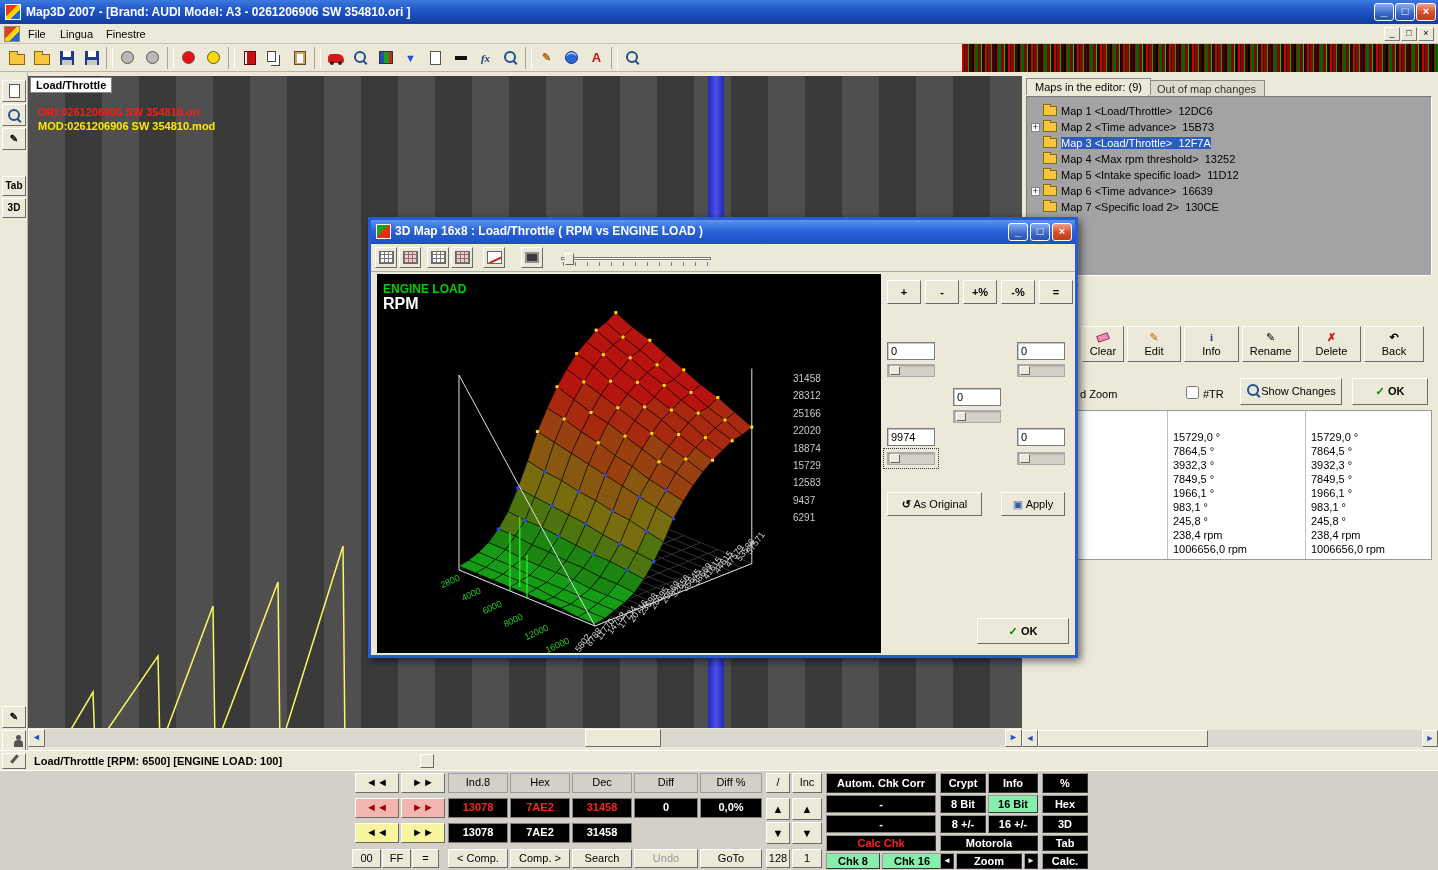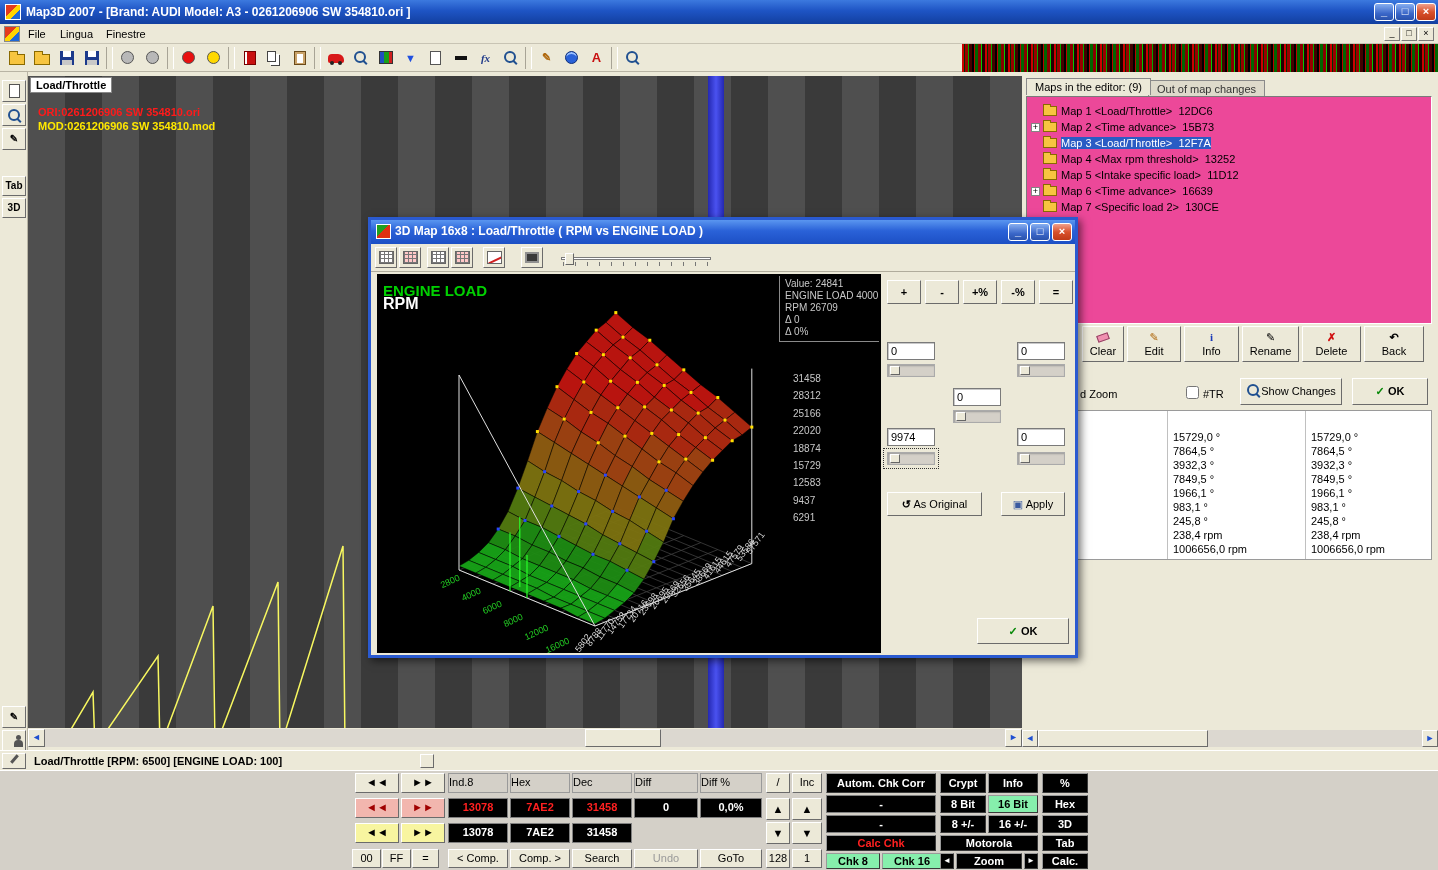--- a/index.html
+++ b/index.html
@@ -55,21 +55,21 @@
 #ori-line{left:10px;top:30px;color:#ff1a1a;font-weight:bold}
 #mod-line{left:10px;top:44px;color:#ffe800;font-weight:bold}
 
 .hsb{background:#dcd8d0}
 .sb-btn{position:absolute;background:#ECE9D8;border:1px solid;border-color:#fff #6b6b6b #6b6b6b #fff;text-align:center;color:#2050d0;font-size:9px;line-height:15px}
 .sb-thumb{position:absolute;background:#ECE9D8;border:1px solid;border-color:#fff #6b6b6b #6b6b6b #fff}
 
 #right-panel{left:1022px;top:76px;width:416px;height:674px;background:#ECE9D8}
 .rp-tab{position:absolute;padding:2px 8px;border:1px solid #8a8a8a;border-bottom:none;background:#ECE9D8}
 .rp-tab.inactive{background:#dedacb;color:#333}
-#rp-list{left:4px;top:20px;width:406px;height:228px;background:#ec4899;border:1px solid;border-color:#7a7a7a #fff #fff #7a7a7a;overflow:hidden}
+#rp-list{left:4px;top:20px;width:406px;height:180px;background:#a3a3a3;border:1px solid;border-color:#7a7a7a #fff #fff #7a7a7a;overflow:hidden}
 .tree-row{position:absolute;left:4px;height:15px;white-space:nowrap}
 .expbox{display:inline-block;width:9px;height:9px;border:1px solid #848484;background:#fff;font-size:9px;line-height:7px;text-align:center;vertical-align:1px;margin-right:3px}
 .expbox:empty{visibility:hidden}
 .folder{display:inline-block;width:14px;height:10px;background:#f7c540;border:1px solid #8a6a00;position:relative;vertical-align:-1px;margin-right:4px}
 .folder::before{content:"";position:absolute;left:-1px;top:-3px;width:6px;height:2px;background:#f7c540;border:1px solid #8a6a00;border-bottom:none}
 .tlabel{white-space:pre}
 .tlabel.sel{background:#2A5CC4;color:#fff}
 .act{position:absolute;height:36px;background:#ECE9D8;border:1px solid;border-color:#fff #6b6b6b #6b6b6b #fff;text-align:center;font-size:11px;padding-top:2px}
 .act .aic{display:block;height:16px;line-height:16px}
 .i-eraser{display:inline-block;width:12px;height:7px;background:#f090b0;border:1px solid #904060;transform:rotate(-20deg)}
@@ -82,21 +82,21 @@
 .rp-c1{position:absolute;left:146px;white-space:nowrap}
 .rp-c2{position:absolute;left:284px;white-space:nowrap}
 
 #statusbar{left:0;top:750px;width:1438px;height:20px;background:#ECE9D8;border-top:1px solid #fff}
 
 #bottom-panel{left:0;top:770px;width:1438px;height:100px;background:#D4D0C8;border-top:1px solid #fff}
 .bp-b{position:absolute;background:#ECE9D8;border:1px solid;border-color:#fff #6b6b6b #6b6b6b #fff;text-align:center;font-size:11px;line-height:17px;overflow:hidden}
 .bp-b.pink{background:#f2b6ae;color:#a00000}
 .bp-b.yellow{background:#f8f5a0}
 .bp-b.dis{color:#9a9a9a}
-.bp-h{position:absolute;background:#d4d0c8;border:1px solid #9a9a9a;line-height:17px}
+.bp-h{position:absolute;background:#d4d0c8;border:1px solid #9a9a9a;text-align:center;line-height:17px}
 .bp-k{position:absolute;background:#000;border:1px solid #808080;color:#fff;font-weight:bold;text-align:center;line-height:17px}
 .bp-k.red{color:#ff2020}
 .bp-kb{position:absolute;background:#000;color:#fff;border:1px solid;border-color:#9a9a9a #3a3a3a #3a3a3a #9a9a9a;font-weight:bold;text-align:center;line-height:16px;font-size:11px;overflow:hidden}
 .bp-kb.redtxt{color:#ff2020}
 .bp-kb.redbg{background:#86efac;color:#000}
 
 #map-window{left:368px;top:217px;width:710px;height:441px;border:3px solid #2a5ad0;background:#ECE9D8;box-shadow:3px 3px 8px rgba(0,0,0,.55);z-index:50}
 .mw-title{position:absolute;left:0;top:0;width:704px;height:24px;background:linear-gradient(180deg,#5a96f0,#2a62d8 45%,#1c4fc4);color:#fff;font-weight:bold;font-size:12px}
 .mw-title .ttext{position:absolute;left:24px;top:4px;white-space:nowrap}
 .mw-icon{position:absolute;left:5px;top:4px;width:15px;height:15px;background:linear-gradient(135deg,#20a020 0 45%,#e03010 45%);border:1px solid #fff}
@@ -109,21 +109,21 @@
 .i-chip{width:14px;height:11px;background:#3a3a3a;border:2px solid #909090}
 .tslider{position:absolute;left:190px;top:8px;width:150px;height:14px}
 .tslider-groove{position:absolute;left:0;top:5px;width:150px;height:3px;background:#fff;border:1px solid #7a7a7a}
 .tslider-ticks{position:absolute;left:2px;top:10px;width:146px;height:4px;background:repeating-linear-gradient(90deg,#777 0 1px,transparent 1px 12px)}
 .tslider-thumb{position:absolute;left:4px;top:1px;width:9px;height:12px;background:#ECE9D8;border:1px solid;border-color:#fff #666 #666 #fff}
 #plot-area{position:absolute;left:6px;top:54px;width:504px;height:379px;background:#000;overflow:hidden}
 .plab{position:absolute;font-size:9px;color:#d8d8d8;white-space:nowrap;transform-origin:left bottom}
 .plab.zlab{color:#c8c8c8;font-size:10px}
 .plab.rpmlab{color:#22cc22}
 .plab.loadlab{color:#d8d8d8}
-#axis-load{position:absolute;left:6px;top:8px;color:#00d000;font-size:15px;font-weight:bold}
+#axis-load{position:absolute;left:6px;top:8px;color:#00d000;font-size:12px;font-weight:bold}
 #axis-rpm{position:absolute;left:6px;top:21px;color:#fff;font-size:16px;font-weight:bold}
 #readout{position:absolute;left:402px;top:2px;width:100px;height:66px;border-left:1px solid #8a8a8a;border-bottom:1px solid #8a8a8a;padding:2px 0 0 5px;color:#c8c8c8;font-size:10px;line-height:12px}
 .ops-btn{position:absolute;top:60px;width:34px;height:24px;background:#ECE9D8;border:1px solid;border-color:#fff #6b6b6b #6b6b6b #fff;text-align:center;line-height:22px;font-weight:bold}
 .inp{position:absolute;height:18px;background:#fff;border:1px solid #7a7a7a;box-shadow:inset 1px 1px 0 #c8c8c8;font-family:"Liberation Sans",sans-serif;font-size:11px;padding:0 3px}
 .mini-slider{position:absolute;height:13px;background:#d4d0c8;box-shadow:inset 1px 1px 2px #999;border:1px solid #aaa}
 .mini-thumb{position:absolute;left:2px;top:1px;width:10px;height:9px;background:#ECE9D8;border:1px solid;border-color:#fff #666 #666 #fff}
 .dotted-box{position:absolute;border:1px dotted #333}
 .mw-btn{position:absolute;background:#ECE9D8;border:1px solid;border-color:#fff #6b6b6b #6b6b6b #fff;text-align:center;font-size:11px}
 </style>
 </head>
@@ -573,27 +573,20 @@
         <rect x="178.5" y="111.19999999999999" width="3" height="3" fill="#ffe000"></rect>
         <rect x="198.10000000000002" y="78.04999999999998" width="3" height="3" fill="#ffe000"></rect>
         <rect x="217.70000000000002" y="54.650000000000006" width="3" height="3" fill="#ffe000"></rect>
         <rect x="237.3" y="37.099999999999994" width="3" height="3" fill="#ffe000"></rect>
         <line x1="133" y1="317" x2="133" y2="258.5" stroke="#2aff2a" stroke-width="1.2"></line>
         <line x1="142.8" y1="313.1" x2="142.8" y2="242.90000000000003" stroke="#2aff2a" stroke-width="1.2"></line>
         <line x1="150" y1="324" x2="150" y2="281.1" stroke="#2aff2a" stroke-width="1.2"></line>
       </svg>
     <span id="axis-load">ENGINE LOAD</span>
     <span id="axis-rpm">RPM</span>
-    <div id="readout">
-      <div>Value: 24841</div>
-      <div>ENGINE LOAD 4000</div>
-      <div>RPM 26709</div>
-      <div>Δ 0</div>
-      <div>Δ 0%</div>
-    </div>
   <span class="plab zlab" style="left: 416px; top: 99px;">31458</span><span class="plab zlab" style="left: 416px; top: 116.4px;">28312</span><span class="plab zlab" style="left: 416px; top: 133.8px;">25166</span><span class="plab zlab" style="left: 416px; top: 151.2px;">22020</span><span class="plab zlab" style="left: 416px; top: 168.6px;">18874</span><span class="plab zlab" style="left: 416px; top: 186px;">15729</span><span class="plab zlab" style="left: 416px; top: 203.4px;">12583</span><span class="plab zlab" style="left: 416px; top: 220.8px;">9437</span><span class="plab zlab" style="left: 416px; top: 238.2px;">6291</span><span class="plab rpmlab" style="left: 66px; top: 306px; transform: rotate(-24deg);">2800</span><span class="plab rpmlab" style="left: 87px; top: 319px; transform: rotate(-24deg);">4000</span><span class="plab rpmlab" style="left: 108px; top: 332px; transform: rotate(-24deg);">6000</span><span class="plab rpmlab" style="left: 129px; top: 345px; transform: rotate(-24deg);">8000</span><span class="plab rpmlab" style="left: 150px; top: 358px; transform: rotate(-24deg);">12000</span><span class="plab rpmlab" style="left: 171px; top: 371px; transform: rotate(-24deg);">16000</span><span class="plab loadlab" style="left: 204px; top: 370px; transform: rotate(-54deg);">5802</span><span class="plab loadlab" style="left: 214.7px; top: 363.9px; transform: rotate(-54deg);">8788</span><span class="plab loadlab" style="left: 225.4px; top: 357.8px; transform: rotate(-54deg);">11770</span><span class="plab loadlab" style="left: 236.1px; top: 351.7px; transform: rotate(-54deg);">14752</span><span class="plab loadlab" style="left: 246.8px; top: 345.6px; transform: rotate(-54deg);">17734</span><span class="plab loadlab" style="left: 257.5px; top: 339.5px; transform: rotate(-54deg);">20716</span><span class="plab loadlab" style="left: 268.2px; top: 333.4px; transform: rotate(-54deg);">23698</span><span class="plab loadlab" style="left: 278.9px; top: 327.3px; transform: rotate(-54deg);">26695</span><span class="plab loadlab" style="left: 289.6px; top: 321.2px; transform: rotate(-54deg);">29669</span><span class="plab loadlab" style="left: 300.3px; top: 315.1px; transform: rotate(-54deg);">32656</span><span class="plab loadlab" style="left: 311px; top: 309px; transform: rotate(-54deg);">35645</span><span class="plab loadlab" style="left: 321.7px; top: 302.9px; transform: rotate(-54deg);">38669</span><span class="plab loadlab" style="left: 332.4px; top: 296.8px; transform: rotate(-54deg);">41615</span><span class="plab loadlab" style="left: 343.1px; top: 290.7px; transform: rotate(-54deg);">44615</span><span class="plab loadlab" style="left: 353.8px; top: 284.6px; transform: rotate(-54deg);">47579</span><span class="plab loadlab" style="left: 364.5px; top: 278.5px; transform: rotate(-54deg);">53586</span><span class="plab loadlab" style="left: 375.2px; top: 272.4px; transform: rotate(-54deg);">57571</span></div>
 
   <span class="ops-btn" style="left:516px">+</span>
   <span class="ops-btn" style="left:554px">-</span>
   <span class="ops-btn" style="left:592px">+%</span>
   <span class="ops-btn" style="left:630px">-%</span>
   <span class="ops-btn" style="left:668px">=</span>
 
   <input class="inp" style="left: 516px; top: 122px; width: 48px;" readonly="" value="0">
   <input class="inp" style="left: 646px; top: 122px; width: 48px;" readonly="" value="0">

